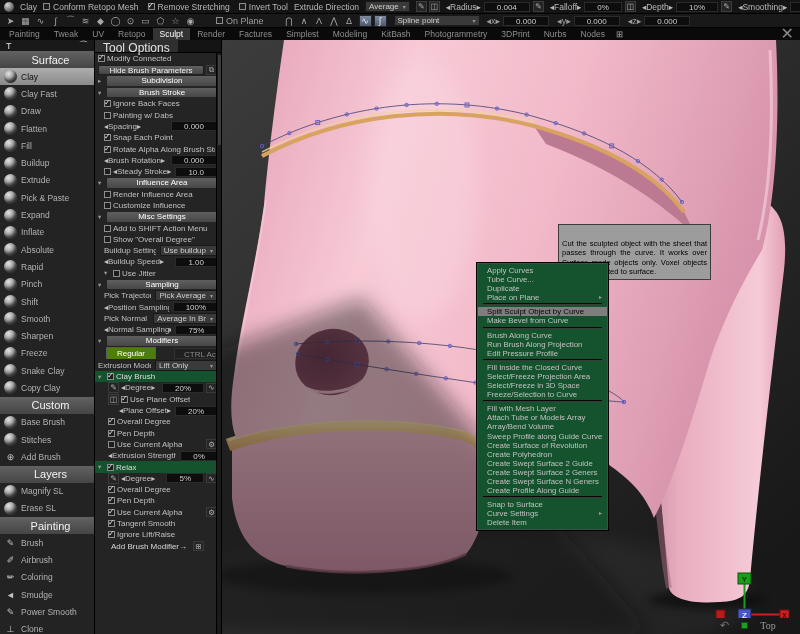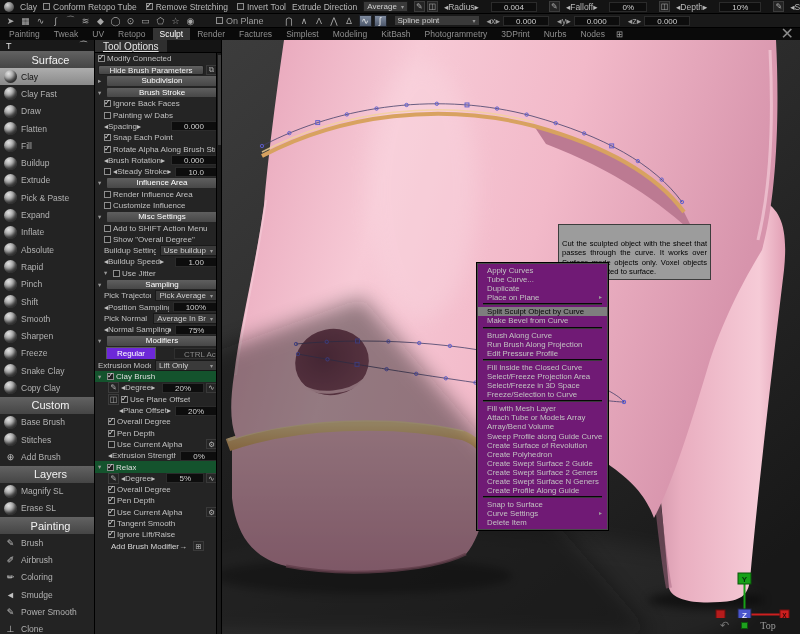--- a/index.html
+++ b/index.html
@@ -9,21 +9,21 @@
   .cbx{width:7px;height:7px;border:1px solid #8d8d8d;background:#1d1d1d;display:inline-block;position:relative;flex:none;}
   .cbx.on::after{content:"✓";position:absolute;left:-1px;top:-3px;font-size:8px;color:#e8e8e8;}
   .selbox{background:#3a3a3a;border:1px solid #191919;height:11px;display:inline-flex;align-items:center;gap:4px;padding:1px 3px;color:#cfcfcf;font-size:8px;white-space:nowrap;}
   .selbox .dd{font-size:6px;color:#999;}
   .pbox{width:11px;height:11px;border:1px solid #3c3c3c;background:#242424;color:#a8a8a8;display:inline-flex;align-items:center;justify-content:center;font-size:8px;flex:none;}
   
   .row1{position:absolute;left:0;top:0;width:800px;height:14px;background:#141414;border-bottom:1px solid #000;display:flex;align-items:center;gap:6px;padding:0 4px;font-size:8.5px;color:#b8b8b8;white-space:nowrap;}
   .tbball{width:10px;height:10px;border-radius:50%;background:radial-gradient(circle at 35% 30%,#d8d8d8,#7e7e7e 50%,#222);flex:none;}
   .checks{display:flex;gap:9px;}
   .chk{display:inline-flex;align-items:center;gap:3px;}
-  .param{display:inline-flex;align-items:center;gap:12px;}
+  .param{display:inline-flex;align-items:center;gap:3px;}
   
   .row2{position:absolute;left:0;top:14px;width:800px;height:14px;background:#191919;border-bottom:1px solid #000;display:flex;align-items:center;gap:3px;padding:0 4px;font-size:9px;color:#9d9d9d;white-space:nowrap;}
   .t2i{display:inline-flex;width:13px;height:12px;align-items:center;justify-content:center;font-size:9px;color:#a8a8a8;}
   .t2i.hi{background:linear-gradient(#7e8a9e,#4d586c);border:1px solid #20242c;color:#e8e8e8;}
   .iconrow{display:flex;gap:2px;align-items:center;}
   .coord{display:inline-flex;align-items:center;gap:3px;}
   
   .menubar{position:absolute;left:0;top:28px;width:800px;height:12px;background:#0a0a0a;display:flex;align-items:stretch;font-size:8.5px;color:#8f8f8f;padding-left:2px;}
   .mb{padding:0 7px;line-height:12px;cursor:default;white-space:nowrap;}
   .mb.act{background:#343434;color:#fff;}
@@ -34,44 +34,44 @@
   .sb-strip{height:11px;background:#191919;display:flex;justify-content:space-between;align-items:center;padding:0 6px;color:#e0e0e0;font-size:9px;}
   .sb-row{height:17.3px;display:flex;align-items:center;gap:3px;padding-left:3px;font-size:8.5px;color:#b2b2b2;white-space:nowrap;}
   .sb-row.sel{background:linear-gradient(#adadad,#8a8a8a);color:#101010;}
   .sb-row.hdr{height:17px;background:linear-gradient(#626262,#454545);color:#f2f2f2;justify-content:center;padding-left:7px;font-size:11px;}
   .icon-slot{width:15px;display:flex;justify-content:center;flex:none;}
   .ball{width:13px;height:13px;border-radius:50%;background:radial-gradient(circle at 35% 28%,#e2e2e2,#8c8c8c 55%,#303030);box-shadow:inset -2px -3px 3px rgba(0,0,0,.55);}
   .sbglyph{color:#c0c0c0;font-size:9px;}
   
   .toolpanel{position:absolute;left:95px;top:40px;width:127px;height:594px;background:#242424;border-right:1px solid #000;overflow:hidden;}
   .tp-tabbar{height:13px;background:#141414;display:flex;border-bottom:1px solid #000;}
-  .tp-tab{background:#2f2f2f;color:#e2e2e2;font-size:10px;padding:1px 8px 0;text-decoration:underline;}
+  .tp-tab{background:#2f2f2f;color:#e2e2e2;font-size:12px;padding:1px 8px 0;}
   .tp-row{height:11.3px;display:flex;align-items:center;font-size:8px;color:#c0c0c0;padding:0 4px 0 3px;gap:2px;white-space:nowrap;}
   .tp-row .lbl{overflow:hidden;text-overflow:clip;}
   .i1{padding-left:9px;}.i2{padding-left:13px;}.i3{padding-left:24px;}
   .sp{flex:1;}
   .arrow{width:7px;color:#9a9a9a;font-size:6.5px;flex:none;}
   .secrow .secbar{flex:1;background:linear-gradient(#5f5f5f,#474747);text-align:center;color:#fff;height:9.5px;line-height:9.5px;border-radius:1px;font-size:8px;}
   .btnrow .btnbar{flex:1;background:linear-gradient(#606060,#454545);border:1px solid #1e1e1e;border-radius:2px;text-align:center;height:10.5px;line-height:9.5px;color:#f0f0f0;}
   .btn2row{justify-content:center;}
   .btn2row .btnbar{color:#d8d8d8;text-align:center;margin-right:4px;}
   .subhead{background:#14532d;color:#dedede;}
   .tabsrow{height:13px;}
-  .tabA{background:#6d28d9;color:#fff;border:1px solid #5a5a5a;border-bottom:0;padding:0 10px;height:12px;line-height:12px;margin-left:8px;}
+  .tabA{background:#4d7c0f;color:#fff;border:1px solid #5a5a5a;border-bottom:0;padding:0 10px;height:12px;line-height:12px;margin-left:8px;}
   .tabB{background:#1f1f1f;color:#8a8a8a;border:1px solid #303030;padding:0 9px;height:11px;line-height:11px;margin-left:16px;}
   .mbox{width:11px;height:10px;border:1px solid #3a3a3a;background:#262626;color:#b0b0b0;display:inline-flex;align-items:center;justify-content:center;font-size:7.5px;flex:none;}
   .selw .selbox{min-width:62px;justify-content:space-between;}
   .tp-scroll{position:absolute;right:0;top:13px;bottom:0;width:5px;background:#1a1a1a;border-left:1px solid #000;}
   .tp-scroll .thumb{position:absolute;top:2px;left:1px;width:3px;height:90px;background:#3d3d3d;}
   
   .vp{position:absolute;left:222px;top:40px;width:578px;height:594px;overflow:hidden;background:#222;}
   .vp svg{display:block;}
   .cpt{fill:rgba(70,70,150,.18);stroke:#5f5fd0;stroke-width:.9;}
   
-  .ctx{position:absolute;left:477px;top:263px;width:131px;background:#701a75;border:1px solid #4a4a4a;outline:1px solid #000;padding:2px 0;z-index:30;}
+  .ctx{position:absolute;left:477px;top:263px;width:131px;background:#14532d;border:1px solid #4a4a4a;outline:1px solid #000;padding:2px 0;z-index:30;}
   .mi{height:9.1px;line-height:9.1px;font-size:7.8px;color:#c2c2c2;padding:0 5px 0 9px;display:flex;align-items:center;white-space:nowrap;}
   .mi.hl{background:#7e7e7e;color:#050505;}
   .mi .sub{margin-left:auto;font-size:6px;color:#9a9a9a;}
   .mi.sep{height:2px;border-top:1px solid #070707;border-bottom:1px solid #3a3a3a;margin:1px 5px 2px;padding:0;}
   
   .ttip{position:absolute;left:558px;top:224px;width:153px;background:#9c9c9c;border:1px solid #3d3d3d;color:#000;font-size:7.6px;line-height:9.4px;padding:14px 3px 2px;text-align:justify;z-index:25;}
   
   .gizmo{position:absolute;right:4px;bottom:2px;width:88px;height:62px;z-index:5;}
   .gz-bottom{position:absolute;left:0;bottom:0;width:100%;height:13px;display:flex;align-items:center;gap:12px;padding-left:12px;color:#8a8a8a;font-size:9px;}
   .gsq{width:7px;height:7px;background:#1ea01e;border:1px solid #0b550b;}
@@ -83,21 +83,21 @@
 
 <div id="app">
 
   <div class="row1">
     <span class="tbball"></span>
     <span>Clay</span>
     <span class="checks">
 
         <span class="chk">
           <span class="cbx"></span>
-          <span>Conform Retopo Tube</span>
+          <span>Conform Retopo Mesh</span>
         </span>
 
         <span class="chk">
           <span class="cbx on"></span>
           <span>Remove Stretching</span>
         </span>
 
         <span class="chk">
           <span class="cbx"></span>
           <span>Invert Tool</span>

